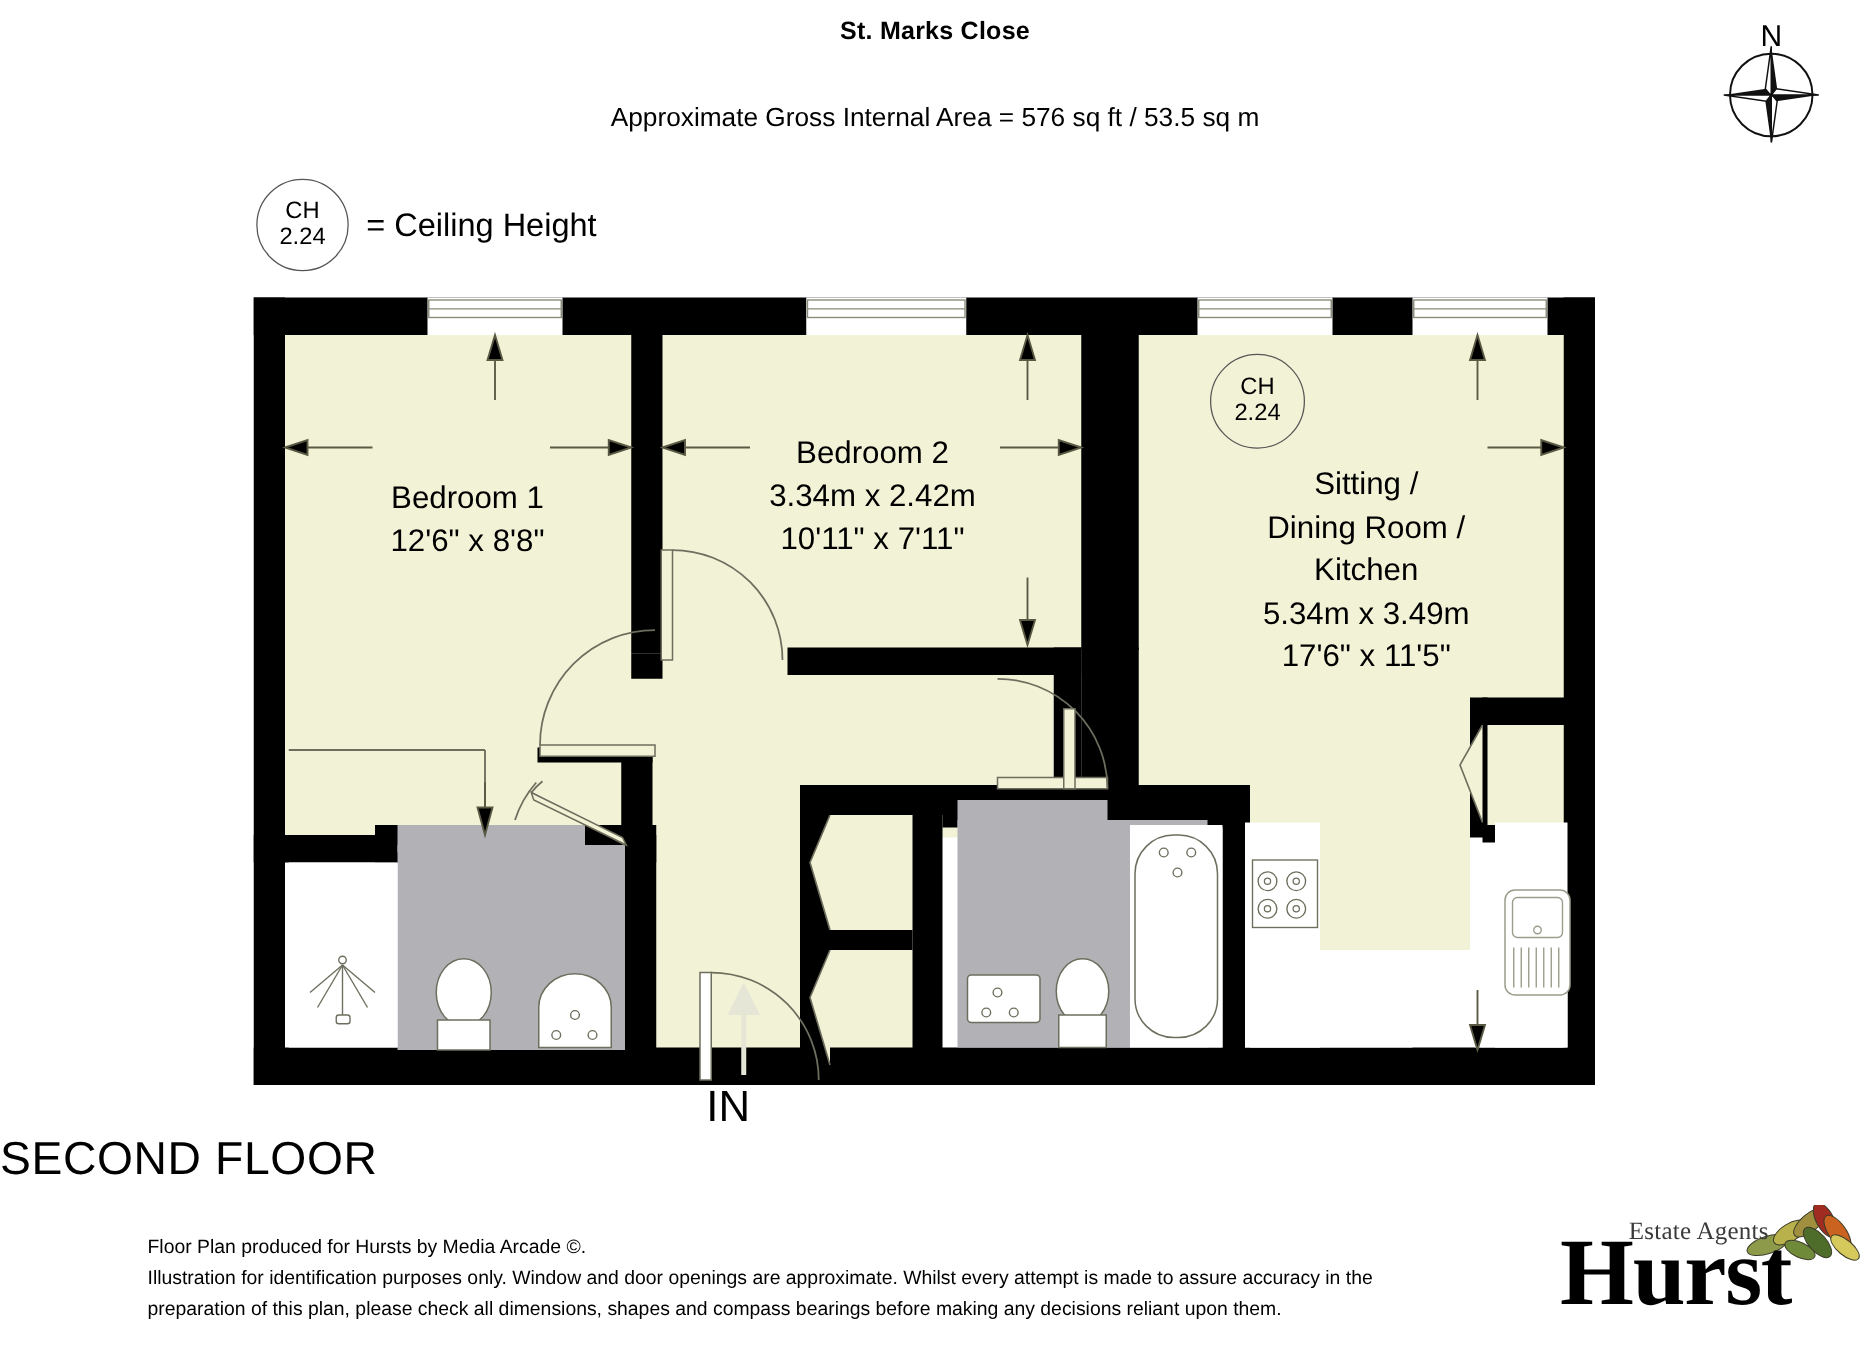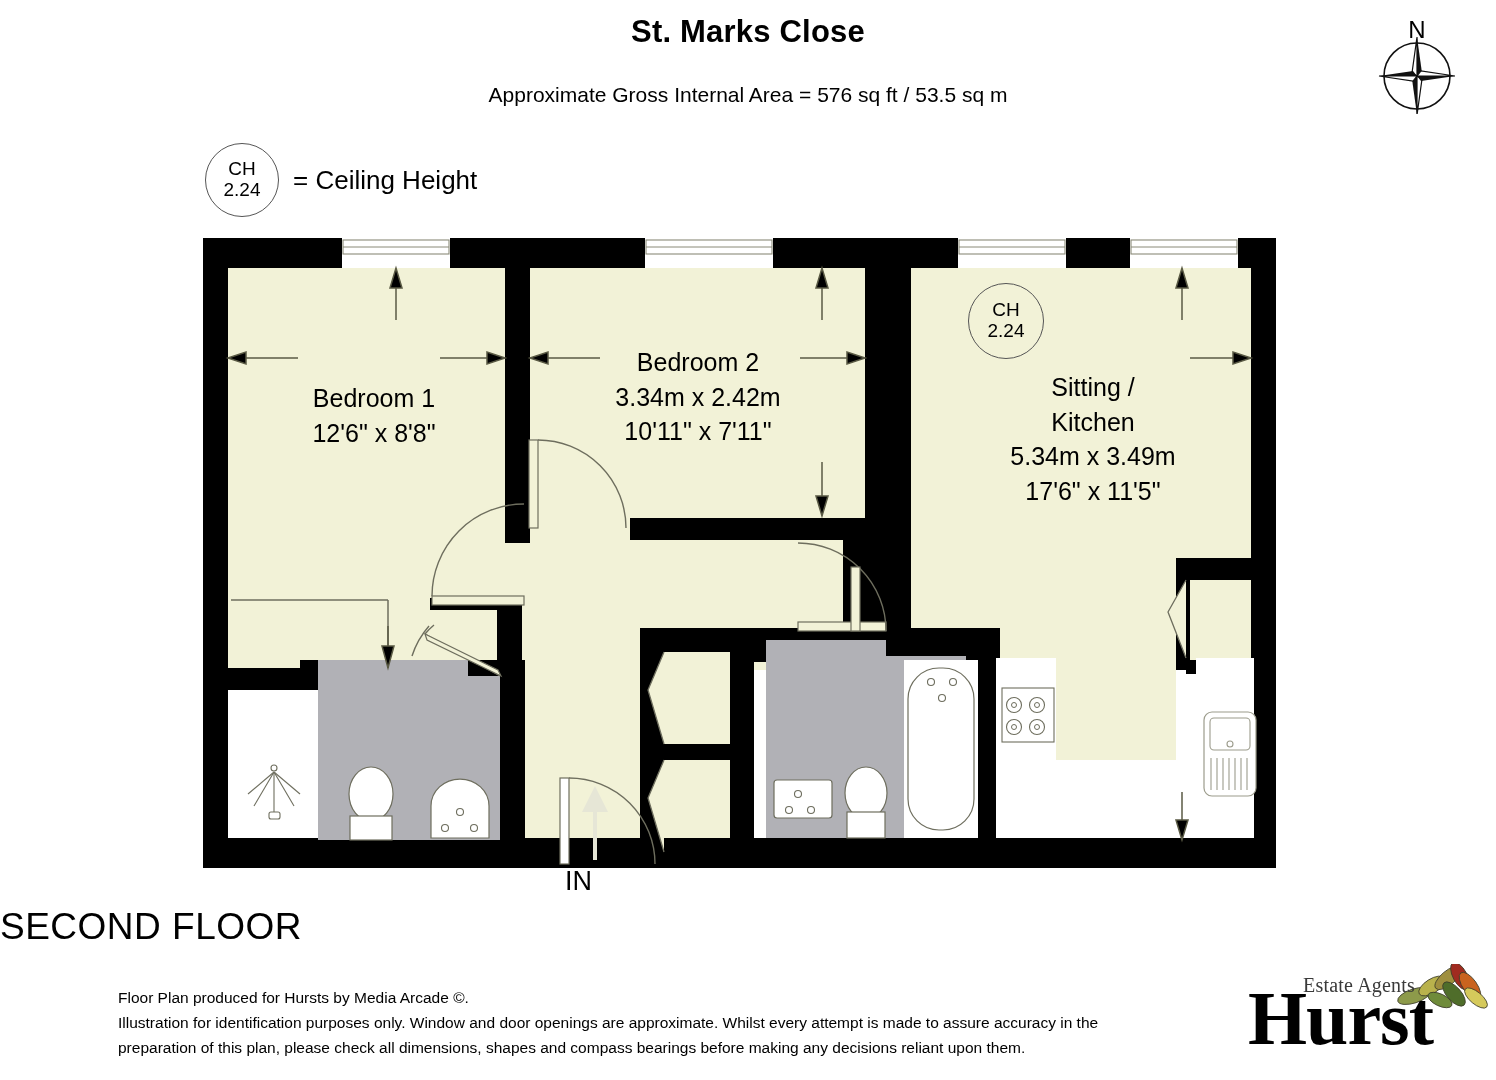--- a/index.html
+++ b/index.html
@@ -20,21 +20,21 @@
     inset: 0;
     width: 1496px;
     height: 1080px;
   }
   .title {
     position: absolute;
     left: 0;
     top: 14px;
     width: 1496px;
     text-align: center;
-    font-size: 31px;
+    font-size: 20px;
     font-weight: bold;
     letter-spacing: 0.2px;
   }
   .subtitle {
     position: absolute;
     left: 0;
     top: 83px;
     width: 1496px;
     text-align: center;
     font-size: 21px;
@@ -105,21 +105,21 @@
     align-items: center;
     justify-content: center;
     font-size: 19px;
     line-height: 1.08;
   }
   
   .in-label {
     position: absolute;
     left: 565px;
     top: 866px;
-    font-size: 27px;
+    font-size: 35px;
   }
   .floor-label {
     position: absolute;
     left: 0;
     top: 906px;
     width: 1496px;
     text-align: left;
     font-size: 37px;
     letter-spacing: 0.5px;
   }
@@ -489,20 +489,21 @@
     <div>10'11" x 7'11"</div>
   </div>
 
   <div class="ch-badge" style="left:968px; top:283px;">
     <span>CH</span>
     <span>2.24</span>
   </div>
 
   <div class="room-label" style="left:912px; top:370px; width:362px;">
     <div>Sitting /</div>
+    <div>Dining Room /</div>
     <div>Kitchen</div>
     <div>5.34m x 3.49m</div>
     <div>17'6" x 11'5"</div>
   </div>
 
   <div class="in-label">IN</div>
   <div class="floor-label">SECOND FLOOR</div>
 
   <div class="footer">
     <div>Floor Plan produced for Hursts by Media Arcade ©.</div>

